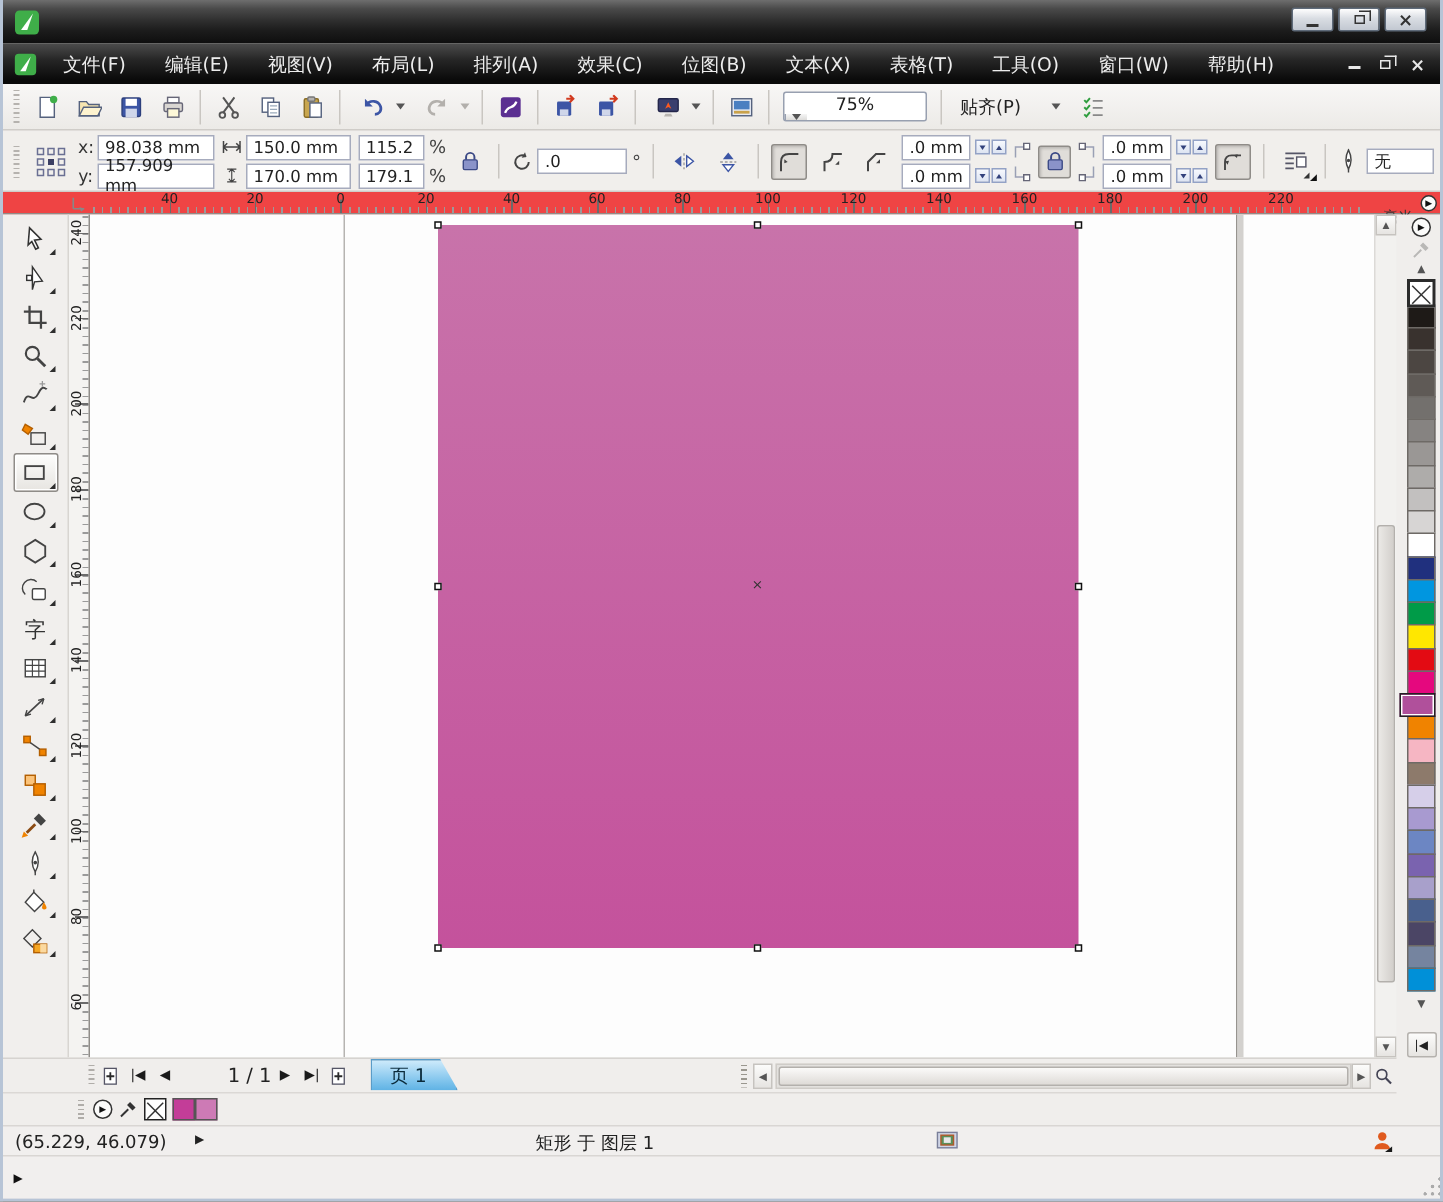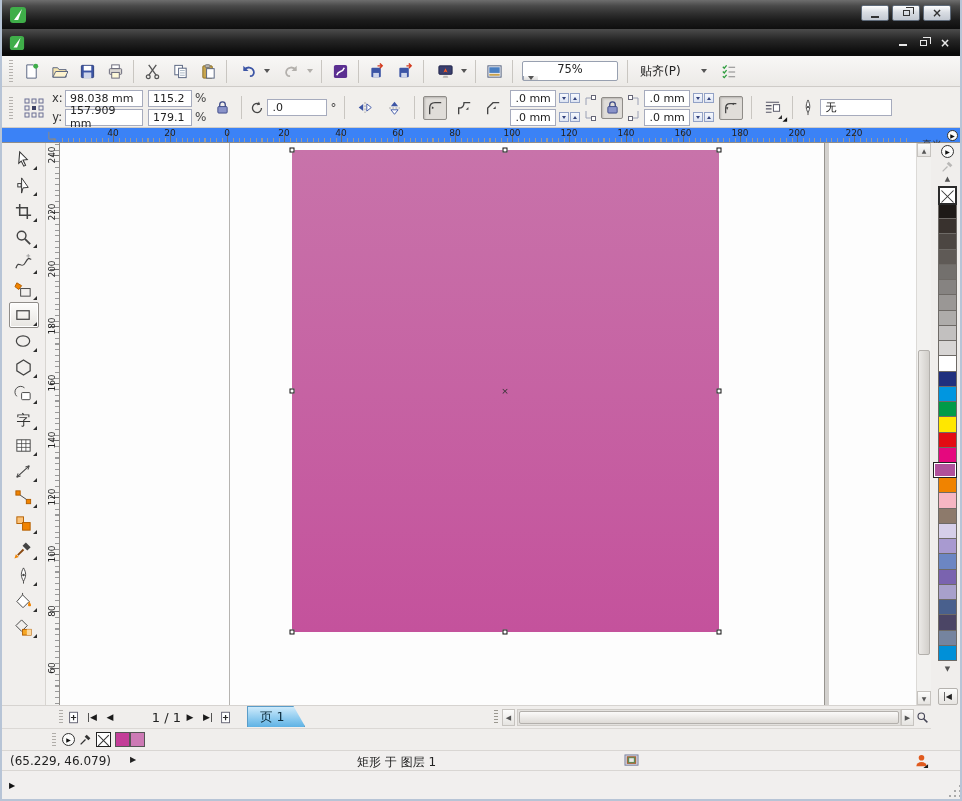--- a/index.html
+++ b/index.html
@@ -60,21 +60,21 @@
   .pbtn.small{width:22px;height:22px;}
   .pbtn.pressed{background:#e0ddd9;border-color:#8f8c88;box-shadow:inset 1px 1px 2px rgba(0,0,0,.18);}
   .pbtn .fly{position:absolute;right:1px;bottom:1px;width:0;height:0;border-left:4px solid transparent;border-bottom:4px solid #333;}
   .unitchar{font-size:12px;color:#444;}
   .spin{display:flex;gap:1px;}
   .spin b{width:10px;height:10px;background:linear-gradient(#f7f9fe,#dde4f2);border:1px solid #93a2c6;display:flex;align-items:center;justify-content:center;}
   .tri-dn{width:0;height:0;border-left:2.5px solid transparent;border-right:2.5px solid transparent;border-top:3.5px solid #33427c;}
   .tri-up{width:0;height:0;border-left:2.5px solid transparent;border-right:2.5px solid transparent;border-bottom:3.5px solid #33427c;}
   .cornercol{display:flex;flex-direction:column;gap:4px;align-items:center;}
   
-  .rulerrow{position:absolute;left:0;top:128px;right:0;height:15px;background:#3b82f6;border-bottom:1px solid #908d89;display:flex;}
+  .rulerrow{position:absolute;left:0;top:128px;right:0;height:15px;background:#ef4444;border-bottom:1px solid #908d89;display:flex;}
   .rcorner{width:58px;display:flex;align-items:center;justify-content:flex-end;padding-right:2px;}
   .hruler{position:relative;flex:1;height:100%;
     background-image:
       repeating-linear-gradient(90deg,#6b6b6b 0 1px,transparent 1px 57px),
       repeating-linear-gradient(90deg,#9a9a9a 0 1px,transparent 1px 5.7px);
     background-size:100% 9px,100% 4px;
     background-position:53px bottom,1.7px bottom;
     background-repeat:no-repeat;}
   .hlab{position:absolute;top:0;font-size:9px;color:#222;transform:translateX(-50%);line-height:10px;}
   .runit{width:36px;font-size:10px;display:flex;align-items:center;justify-content:flex-end;padding-right:3px;color:#333;margin-top:17px;}
@@ -175,20 +175,34 @@
     </div>
   </div>
 
   <div class="menubar">
     <span style="margin:0 4px 0 7px">
       <svg width="16" height="16" viewBox="0 0 18 18">
           <rect x="1" y="1" width="16" height="16" rx="3" fill="#3fae49"></rect>
           <path d="M5 14 L13 3 L9.2 14 Z" fill="#fff"></path>
         </svg>
     </span>
+    <div class="menu-items" id="menu-items">
+        <div class="menu-item">文件(F)</div>
+        <div class="menu-item">编辑(E)</div>
+        <div class="menu-item">视图(V)</div>
+        <div class="menu-item">布局(L)</div>
+        <div class="menu-item">排列(A)</div>
+        <div class="menu-item">效果(C)</div>
+        <div class="menu-item">位图(B)</div>
+        <div class="menu-item">文本(X)</div>
+        <div class="menu-item">表格(T)</div>
+        <div class="menu-item">工具(O)</div>
+        <div class="menu-item">窗口(W)</div>
+        <div class="menu-item">帮助(H)</div>
+      </div>
     <div class="mdi-controls">
       <div class="g-min"></div>
       <div class="g-restore"></div>
       <span style="font-size:12px;font-weight:bold">×</span>
     </div>
   </div>
 
   <div class="toolbar">
     <div class="grip"></div>
     <div class="tbtn">
@@ -337,20 +351,38 @@
         </svg>
     </div>
     <div class="pcol">
       <div class="prow">
         <span class="plabel">x:</span>
         <div class="pf w78">98.038 mm</div>
       </div>
       <div class="prow">
         <span class="plabel">y:</span>
         <div class="pf w78">157.909 mm</div>
+      </div>
+    </div>
+    <div class="pcol">
+      <div class="prow">
+        <span>
+            <svg width="13" height="10" viewBox="0 0 13 10">
+              <path d="M1 1 v8 M12 1 v8 M1 5 h11 M3.5 2.5 L1 5 l2.5 2.5 M9.5 2.5 L12 5 l-2.5 2.5" stroke="#444" fill="none"></path>
+            </svg>
+          </span>
+        <div class="pf w70">150.0 mm</div>
+      </div>
+      <div class="prow">
+        <span>
+            <svg width="13" height="10" viewBox="0 0 10 13">
+              <path d="M1 1 h8 M1 12 h8 M5 1 v11 M2.5 3.5 L5 1 l2.5 2.5 M2.5 9.5 L5 12 l2.5 -2.5" stroke="#444" fill="none"></path>
+            </svg>
+          </span>
+        <div class="pf w70">170.0 mm</div>
       </div>
     </div>
     <div class="pcol">
       <div class="prow">
         <div class="pf w44">115.2</div>
         <span class="unitchar">%</span>
       </div>
       <div class="prow">
         <div class="pf w44">179.1</div>
         <span class="unitchar">%</span>

